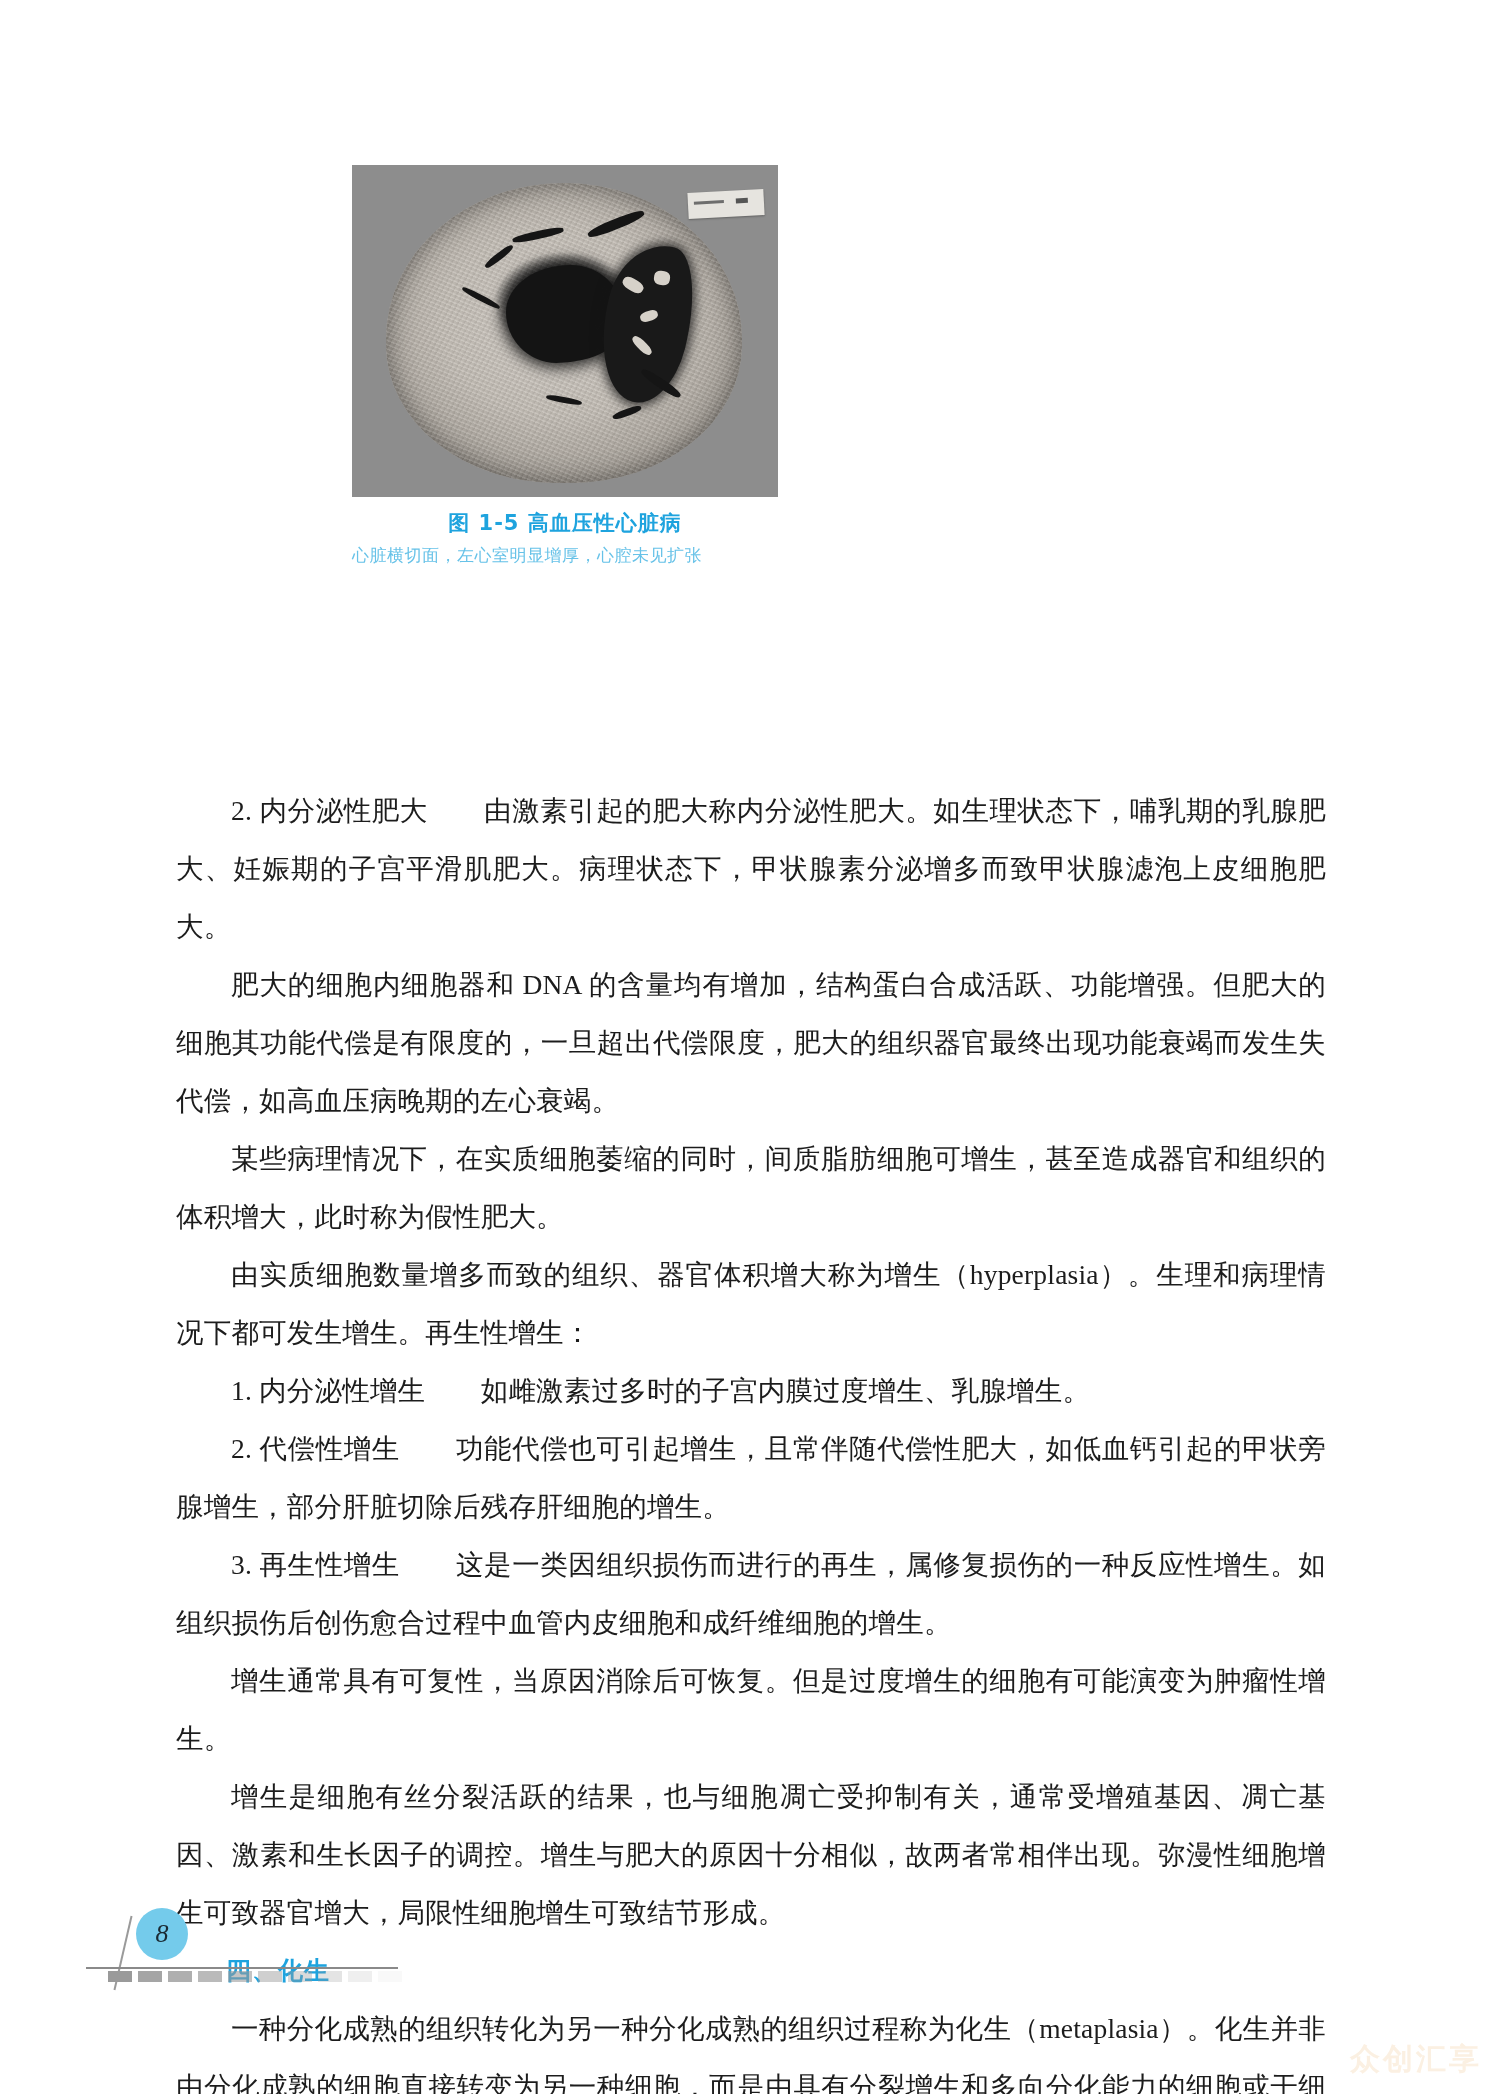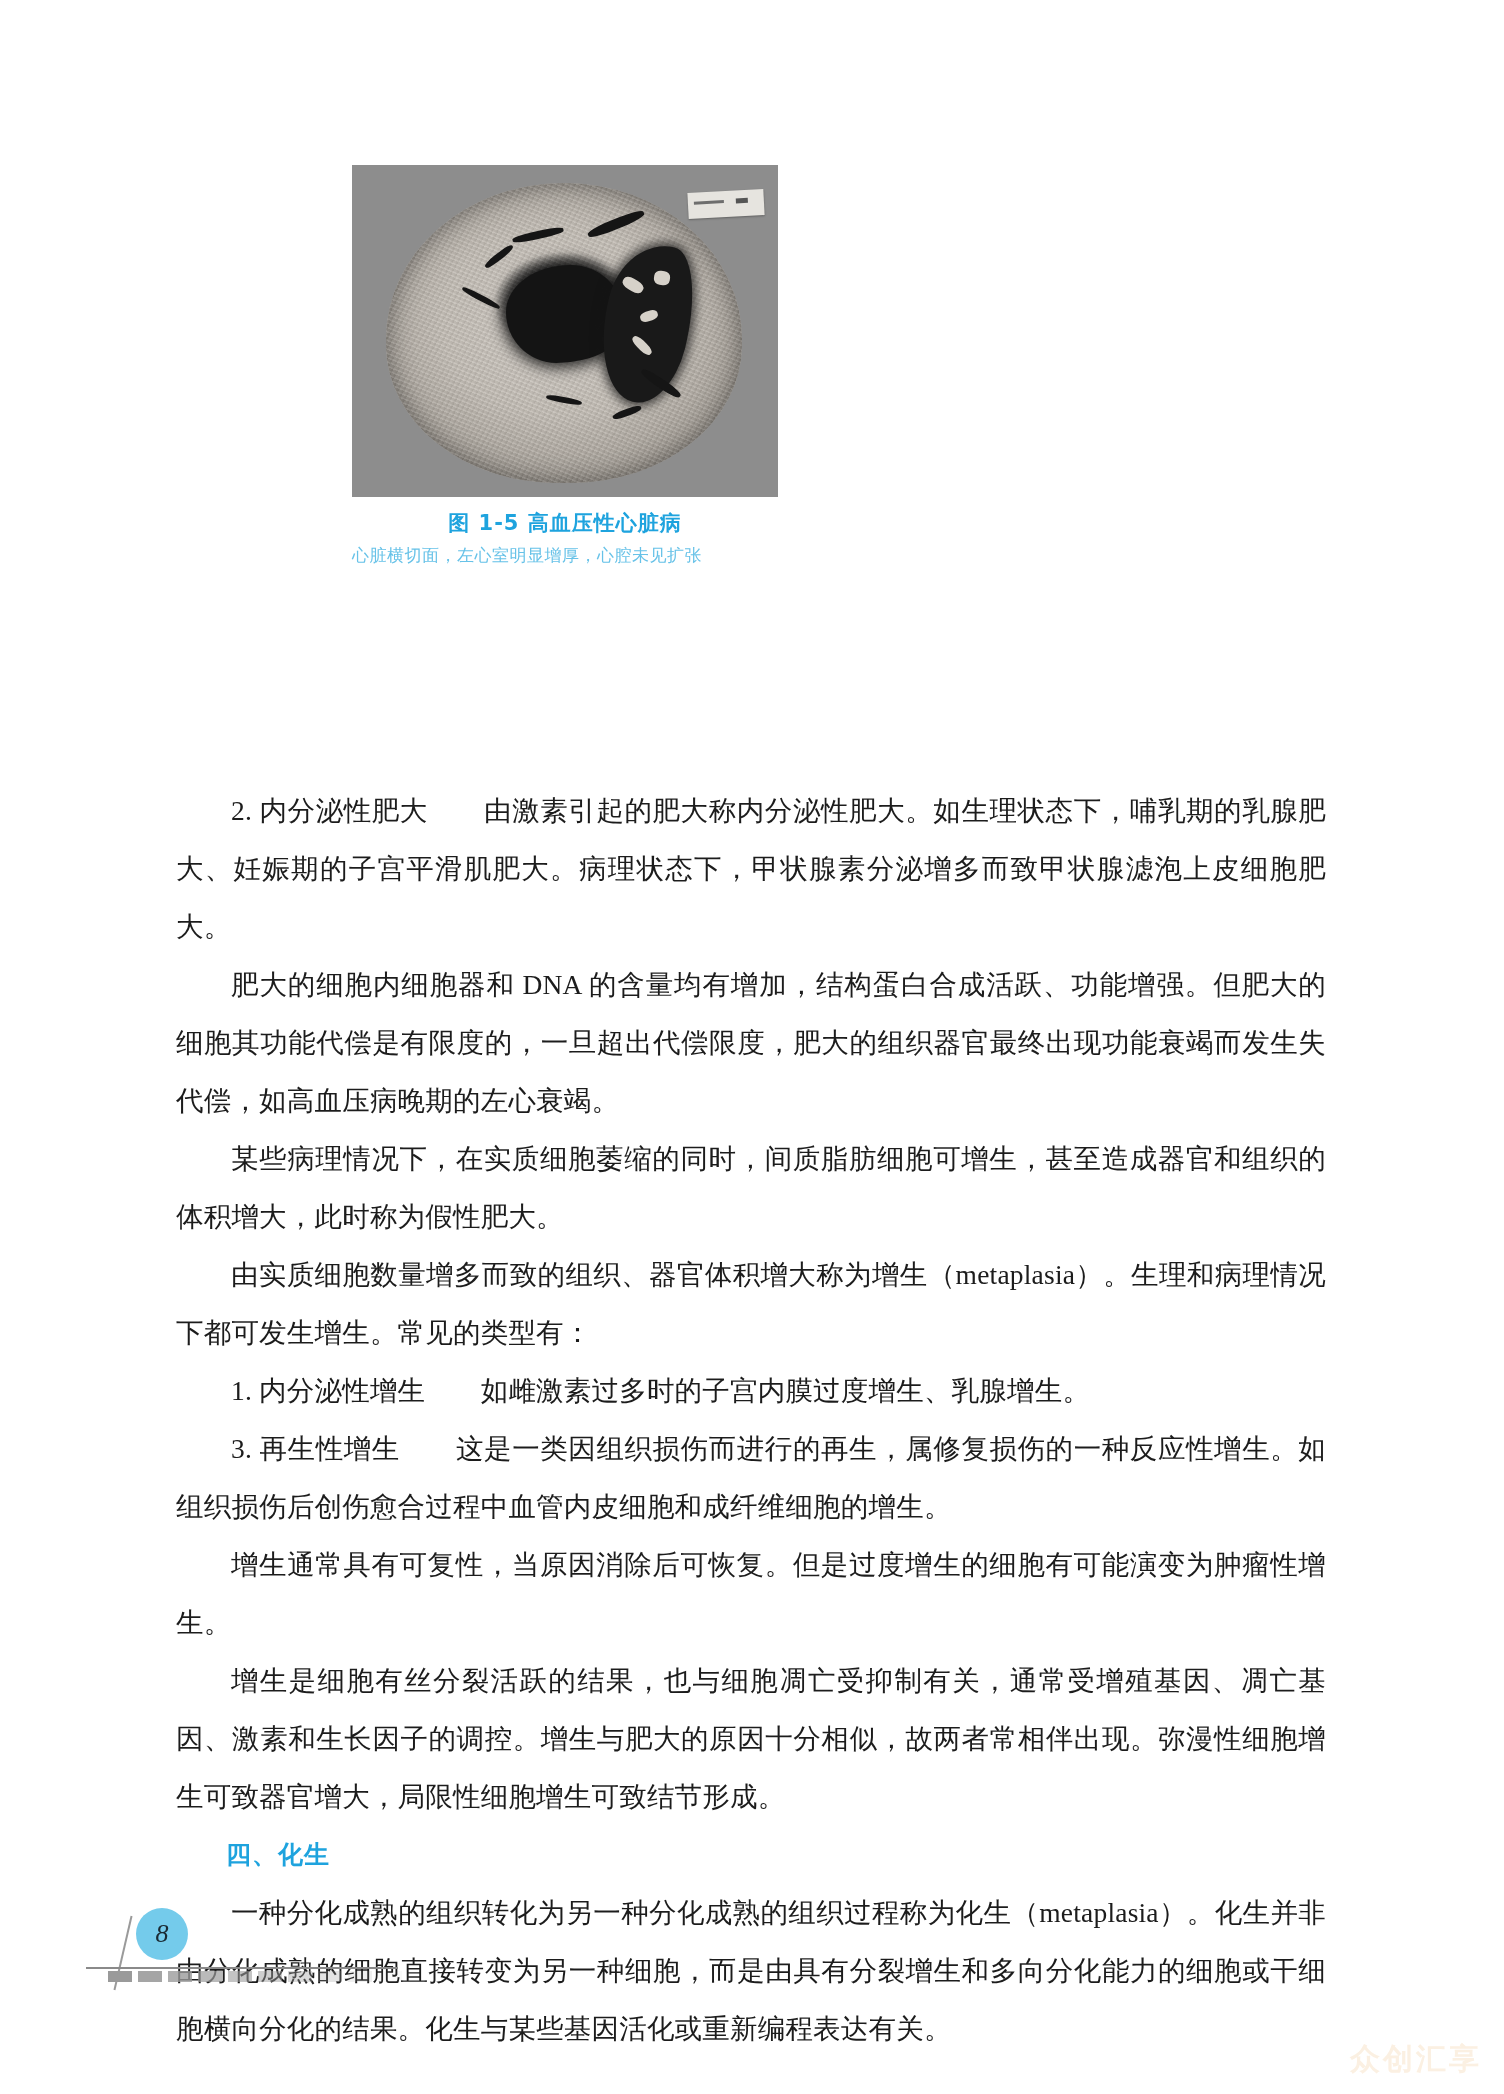--- a/index.html
+++ b/index.html
@@ -333,22 +333,23 @@
       </div>
     </div>
     <div id="figure-caption">图 1-5    高血压性心脏病</div>
     <div id="figure-subcaption">心脏横切面，左心室明显增厚，心腔未见扩张</div>
   </div>
 
   <div id="content">
       <p class="para">2. 内分泌性肥大　　由激素引起的肥大称内分泌性肥大。如生理状态下，哺乳期的乳腺肥大、妊娠期的子宫平滑肌肥大。病理状态下，甲状腺素分泌增多而致甲状腺滤泡上皮细胞肥大。</p>
       <p class="para">肥大的细胞内细胞器和 DNA 的含量均有增加，结构蛋白合成活跃、功能增强。但肥大的细胞其功能代偿是有限度的，一旦超出代偿限度，肥大的组织器官最终出现功能衰竭而发生失代偿，如高血压病晚期的左心衰竭。</p>
       <p class="para">某些病理情况下，在实质细胞萎缩的同时，间质脂肪细胞可增生，甚至造成器官和组织的体积增大，此时称为假性肥大。</p>
-      <p class="para">由实质细胞数量增多而致的组织、器官体积增大称为增生（metaplasia）。生理和病理情况下都可发生增生。常见的类型有：</p>
+      <p class="para">由实质细胞数量增多而致的组织、器官体积增大称为增生（hyperplasia）。生理和病理情况下都可发生增生。再生性增生：</p>
       <p class="para">1. 内分泌性增生　　如雌激素过多时的子宫内膜过度增生、乳腺增生。</p>
+      <p class="para">2. 代偿性增生　　功能代偿也可引起增生，且常伴随代偿性肥大，如低血钙引起的甲状旁腺增生，部分肝脏切除后残存肝细胞的增生。</p>
       <p class="para">3. 再生性增生　　这是一类因组织损伤而进行的再生，属修复损伤的一种反应性增生。如组织损伤后创伤愈合过程中血管内皮细胞和成纤维细胞的增生。</p>
       <p class="para">增生通常具有可复性，当原因消除后可恢复。但是过度增生的细胞有可能演变为肿瘤性增生。</p>
       <p class="para">增生是细胞有丝分裂活跃的结果，也与细胞凋亡受抑制有关，通常受增殖基因、凋亡基因、激素和生长因子的调控。增生与肥大的原因十分相似，故两者常相伴出现。弥漫性细胞增生可致器官增大，局限性细胞增生可致结节形成。</p>
       <h2 class="section">四、化生</h2>
       <p class="para">一种分化成熟的组织转化为另一种分化成熟的组织过程称为化生（metaplasia）。化生并非由分化成熟的细胞直接转变为另一种细胞，而是由具有分裂增生和多向分化能力的细胞或干细胞横向分化的结果。化生与某些基因活化或重新编程表达有关。</p>
     </div>
 
   <div id="footer">
     <div class="foot-slash"></div>
     <div class="foot-hline"></div>

